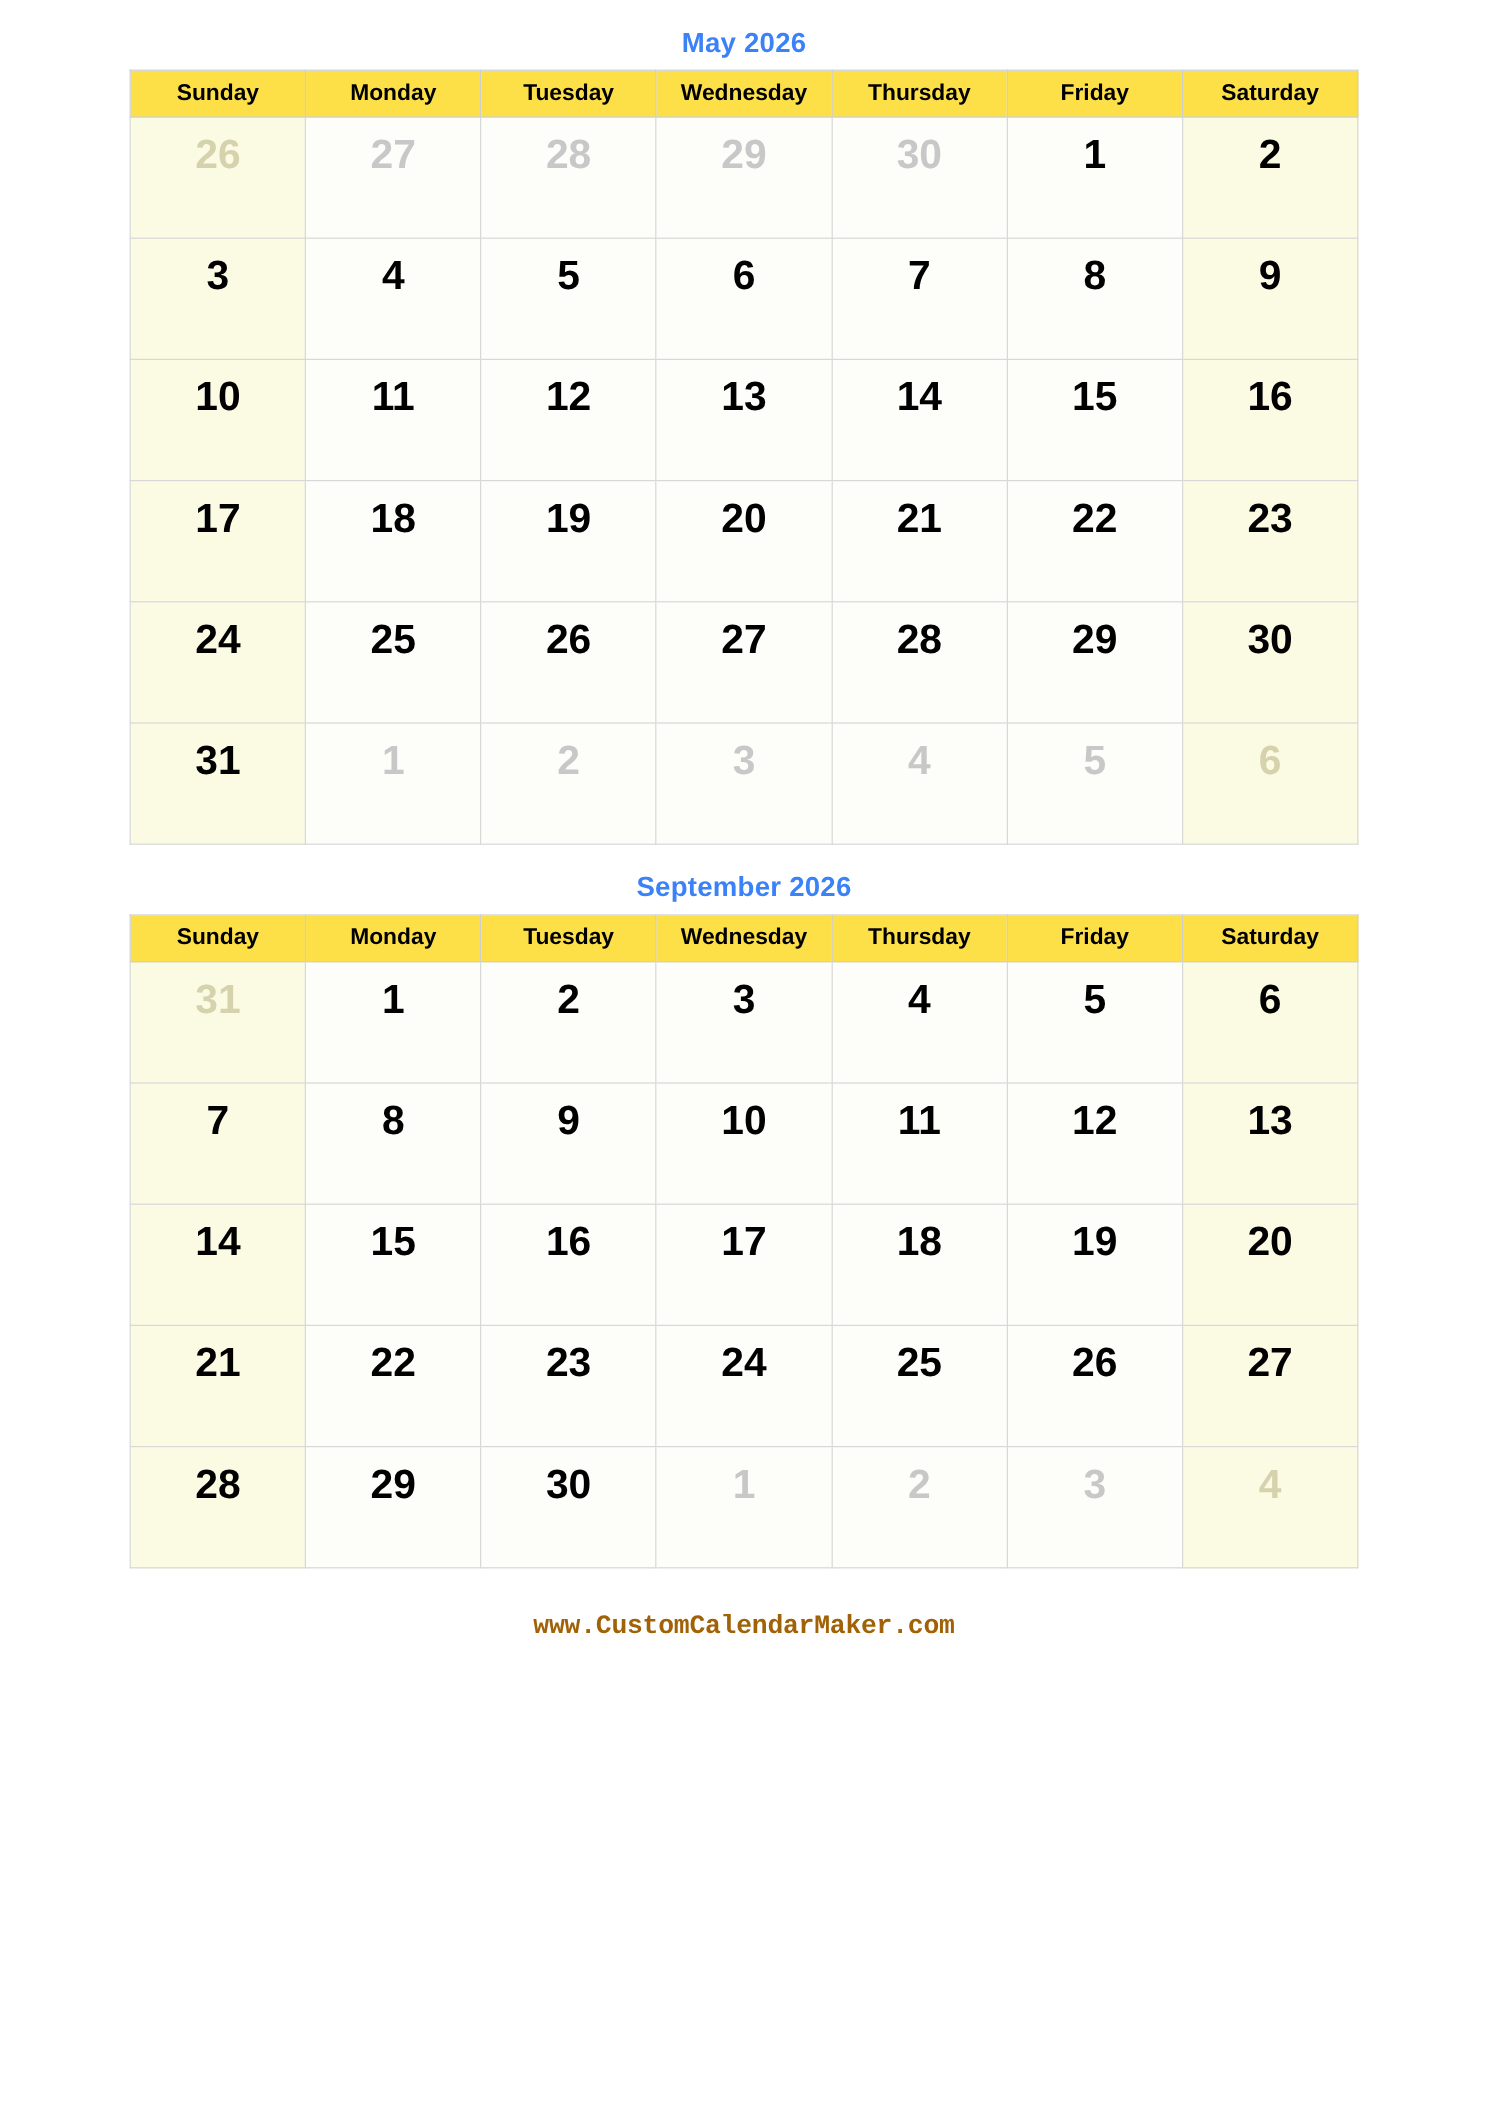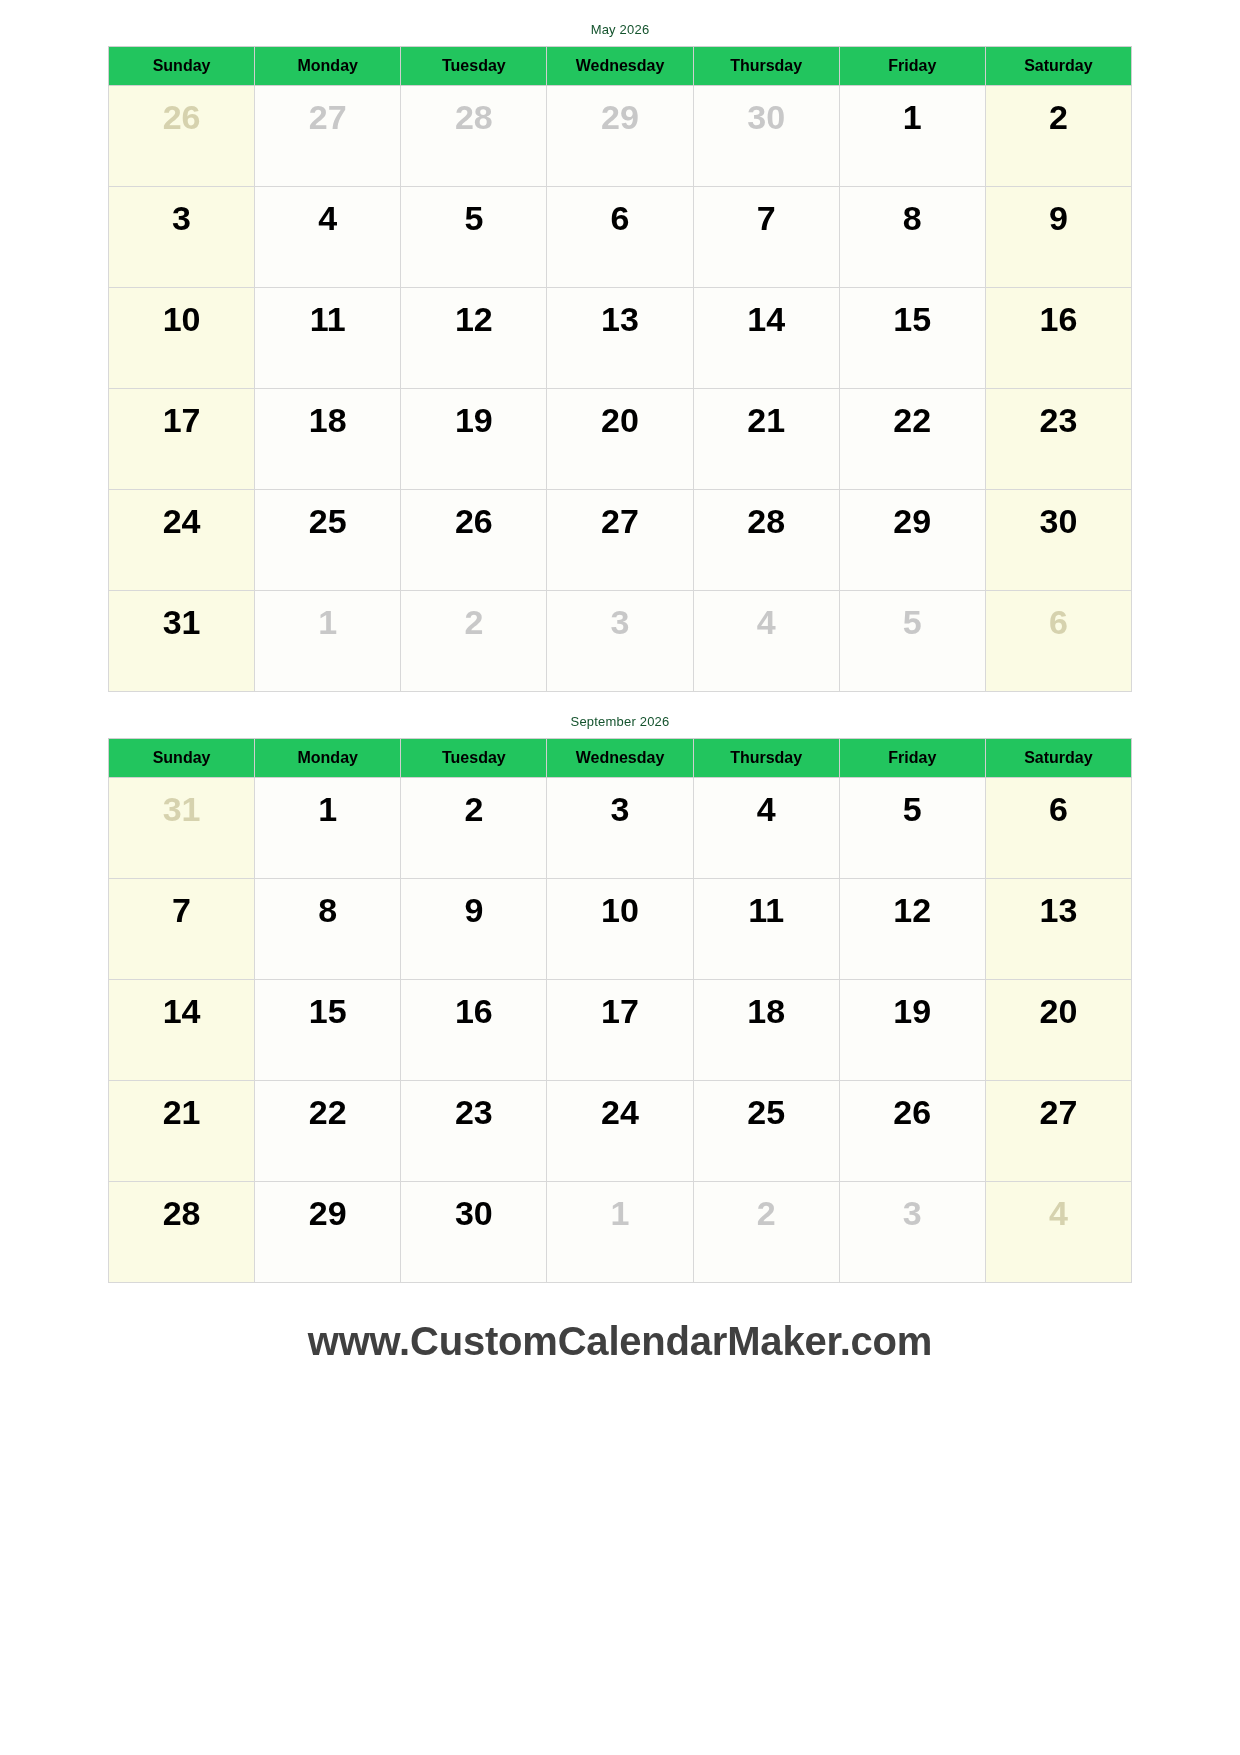--- a/index.html
+++ b/index.html
@@ -16,35 +16,35 @@
   }
   .page {
     padding: 0;
   }
   .month-block {
     width: 1024px;
     margin: 0 auto;
   }
   .month-title {
     text-align: center;
-    font-size: 13px;
-    font-weight: normal;
-    color: #14532d;
+    font-size: 23px;
+    font-weight: bold;
+    color: #3b82f6;
     padding: 22px 0 9px 0;
     letter-spacing: 0.2px;
   }
   table.cal {
     border-collapse: collapse;
     width: 1024px;
     table-layout: fixed;
   }
   table.cal th {
-    background: #22c55e;
+    background: #fde047;
     border: 1px solid #cfcfcf;
-    font-size: 16px;
+    font-size: 19px;
     font-weight: bold;
     color: #000;
     height: 36px;
     text-align: center;
     vertical-align: middle;
   }
   table.cal td {
     border: 1px solid #d8d8d8;
     width: 146px;
     height: 100px;
@@ -70,26 +70,26 @@
   .daynum.other-weekend {
     color: #d6d2ae;
   }
   .may td { height: 100px; }
   .june td { height: 118px; }
   .footer {
     text-align: center;
     padding-top: 36px;
   }
   .footer-link {
-    font-size: 40px;
+    font-size: 22px;
     font-weight: bold;
-    color: #404040;
+    color: #a16207;
     letter-spacing: -0.2px;
     text-shadow: 0 1px 0 rgba(255,255,255,0.6);
-    font-family: Liberation Sans, sans-serif;
+    font-family: Liberation Mono, monospace;
   }
 </style>
 </head>
 <body>
 
 <div class="page">
 
   <div class="month-block">
     <div class="month-title">May 2026</div>
     <table class="cal may">

